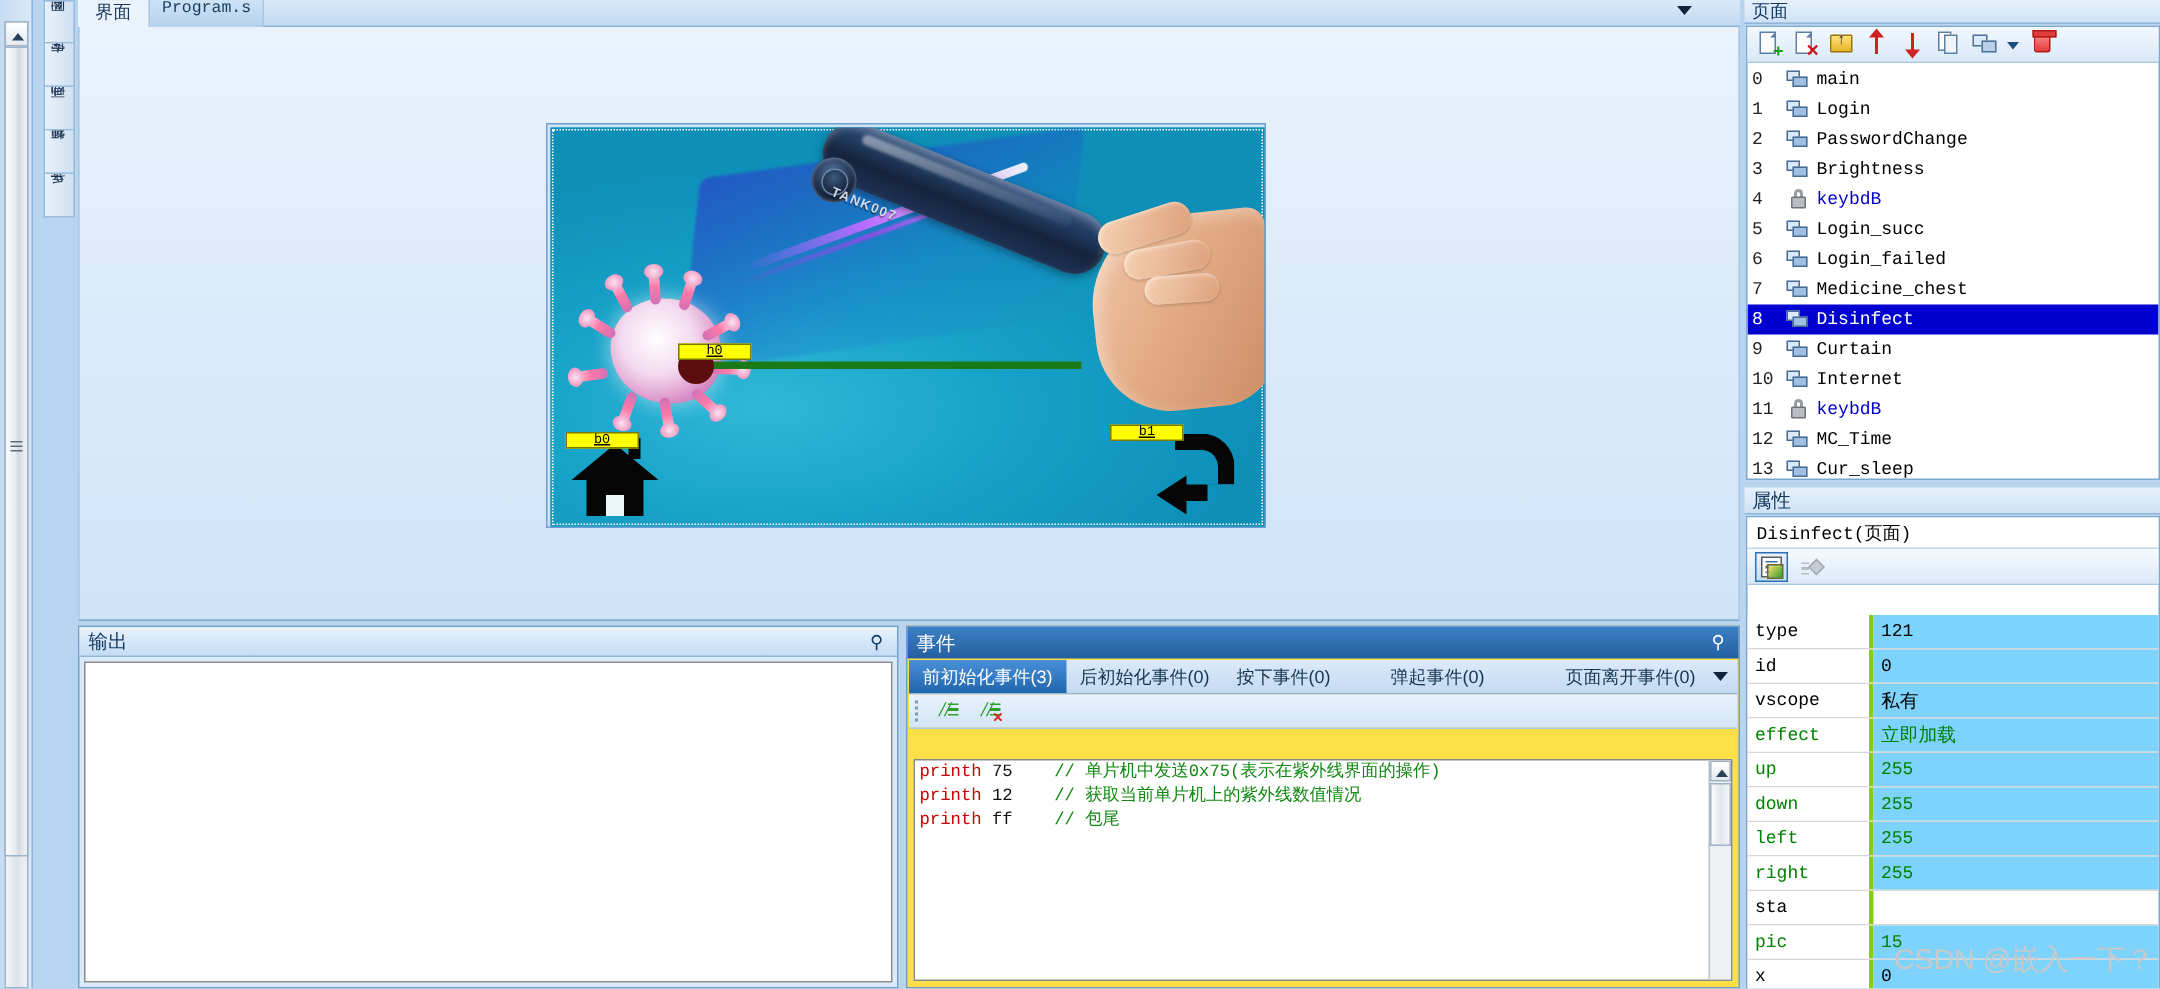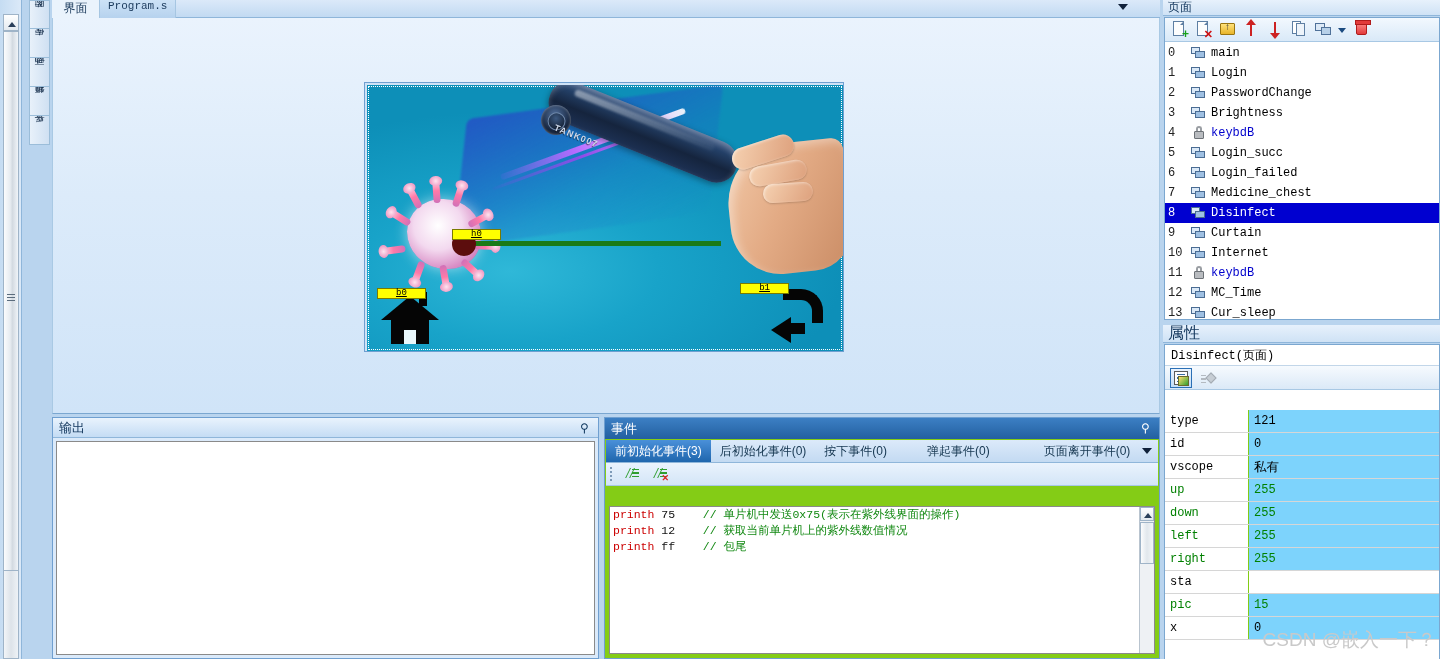--- a/index.html
+++ b/index.html
@@ -258,21 +258,21 @@
     color:#123a60; font-size:12px; line-height:12px;
   }
   .output-body {
     position:absolute; left:3px; top:23px; right:3px; bottom:3px;
     background:#fff; border:1px solid #8a8a8a;
   }
 
   
   .events-panel {
     position:absolute; left:604px; top:417px; width:556px; height:242px;
-    border:1px solid #6f9fd0; background:#84cc16;
+    border:1px solid #6f9fd0; background:#fde047;
   }
   .events-title {
     height:21px;
     background: linear-gradient(to bottom,#3c7fc4,#2360a0);
     display:flex; align-items:center; padding:0 6px;
     color:#ffffff; font-size:13px; position:relative;
   }
   .events-title .pin-icon { color:#fff; }
   .ev-tabs {
     position:absolute; left:1px; top:22px; right:1px; height:23px;
@@ -433,21 +433,21 @@
   .pg-name.blue { color:#0000cc; }
   .pg-row.sel .pg-name { color:#fff; }
 
   
   .props-panel {
     position:absolute; left:1163px; top:325px; width:277px; height:334px;
   }
   .pr-title {
     height:18px; background: linear-gradient(to bottom,#e7f1fc,#cfe2f5);
     display:flex; align-items:center; padding:0 5px;
-    color:#12365c; font-size:16px; border-bottom:1px solid #8fb6da;
+    color:#12365c; font-size:13px; border-bottom:1px solid #8fb6da;
   }
   .pr-box {
     position:absolute; left:1px; top:19px; right:0; bottom:0;
     border:1px solid #7ba7d0; border-bottom:none; background:#fff;
   }
   .pr-obj {
     height:20px; display:flex; align-items:center; padding-left:6px;
     font-family:"Liberation Mono", monospace; font-size:12px; color:#000;
     background:#fff;
   }
@@ -478,21 +478,21 @@
     position:absolute; left:7px; top:5px; width:8px; height:8px;
     background:#c6cdd4; transform:rotate(45deg); border:1px solid #a3abb3;
   }
   .diamond-lines { position:absolute; left:1px; top:6px; width:5px; }
   .diamond-lines i { display:block; height:1.5px; background:#b3bac1; margin-bottom:2px; }
   .pr-grid { position:absolute; left:0; top:65px; right:0; bottom:0; overflow:hidden; }
   .pr-row { display:flex; height:23px; border-bottom:1px solid #d6d6d6; }
   .pr-key {
     width:84px; padding-left:5px; display:flex; align-items:center;
     font-family:"Liberation Mono", monospace; font-size:12px;
-    border-right:1px solid #84cc16; color:#000; background:#fff;
+    border-right:3px solid #84cc16; color:#000; background:#fff;
   }
   .pr-key.green { color:#008000; }
   .pr-val {
     flex:1; padding-left:5px; display:flex; align-items:center;
     font-size:12px; color:#000; background:#7dd3fc;
     font-family:"Liberation Mono", monospace;
   }
   .pr-val.green { color:#008000; }
   .pr-val.cn { font-family:"Liberation Sans", sans-serif; font-size:12.5px; }
 
@@ -865,20 +865,24 @@
           </div>
         <div class="pr-row">
             <div class="pr-key">id</div>
             <div class="pr-val">0</div>
           </div>
         <div class="pr-row">
             <div class="pr-key">vscope</div>
             <div class="pr-val cn">私有</div>
           </div>
         <div class="pr-row">
+            <div class="pr-key green">effect</div>
+            <div class="pr-val green cn">立即加载</div>
+          </div>
+        <div class="pr-row">
             <div class="pr-key green">up</div>
             <div class="pr-val green">255</div>
           </div>
         <div class="pr-row">
             <div class="pr-key green">down</div>
             <div class="pr-val green">255</div>
           </div>
         <div class="pr-row">
             <div class="pr-key green">left</div>
             <div class="pr-val green">255</div>

